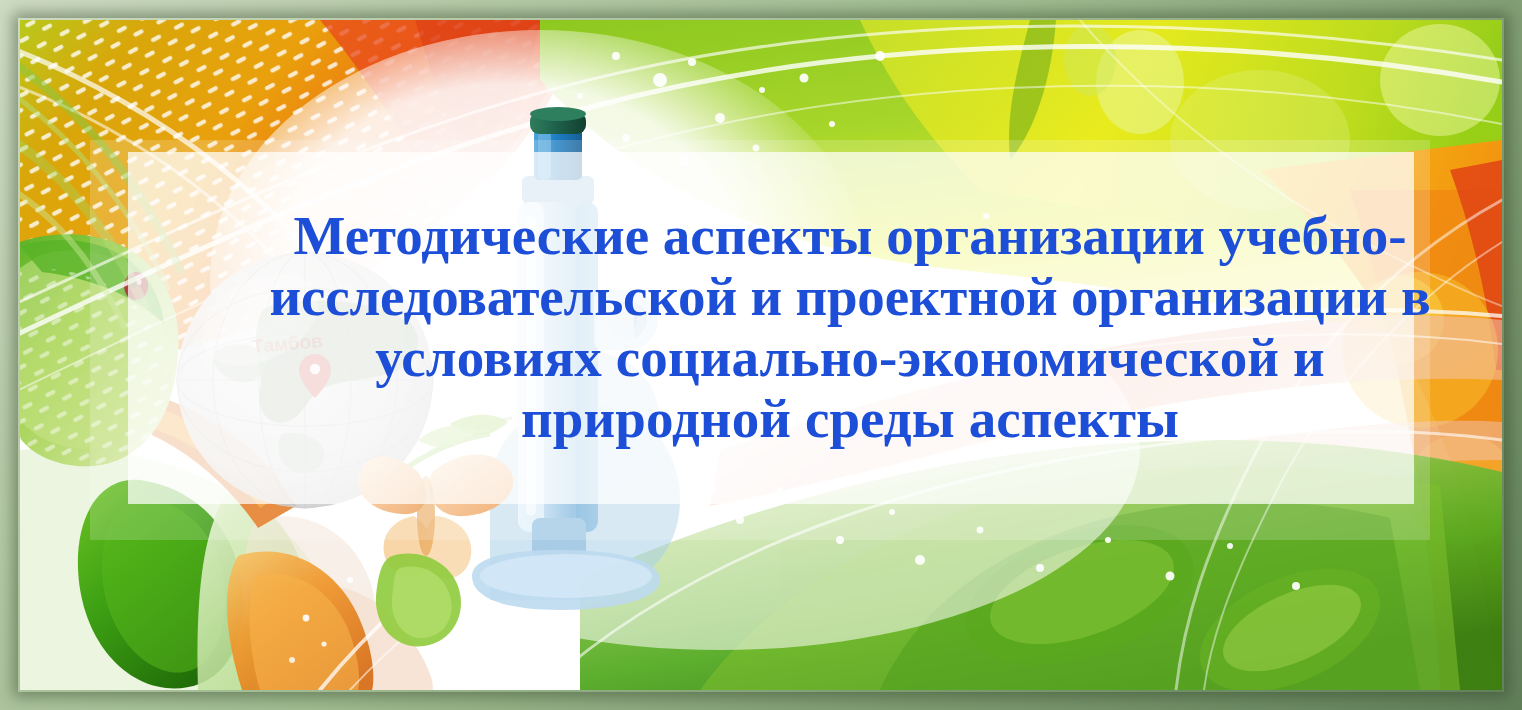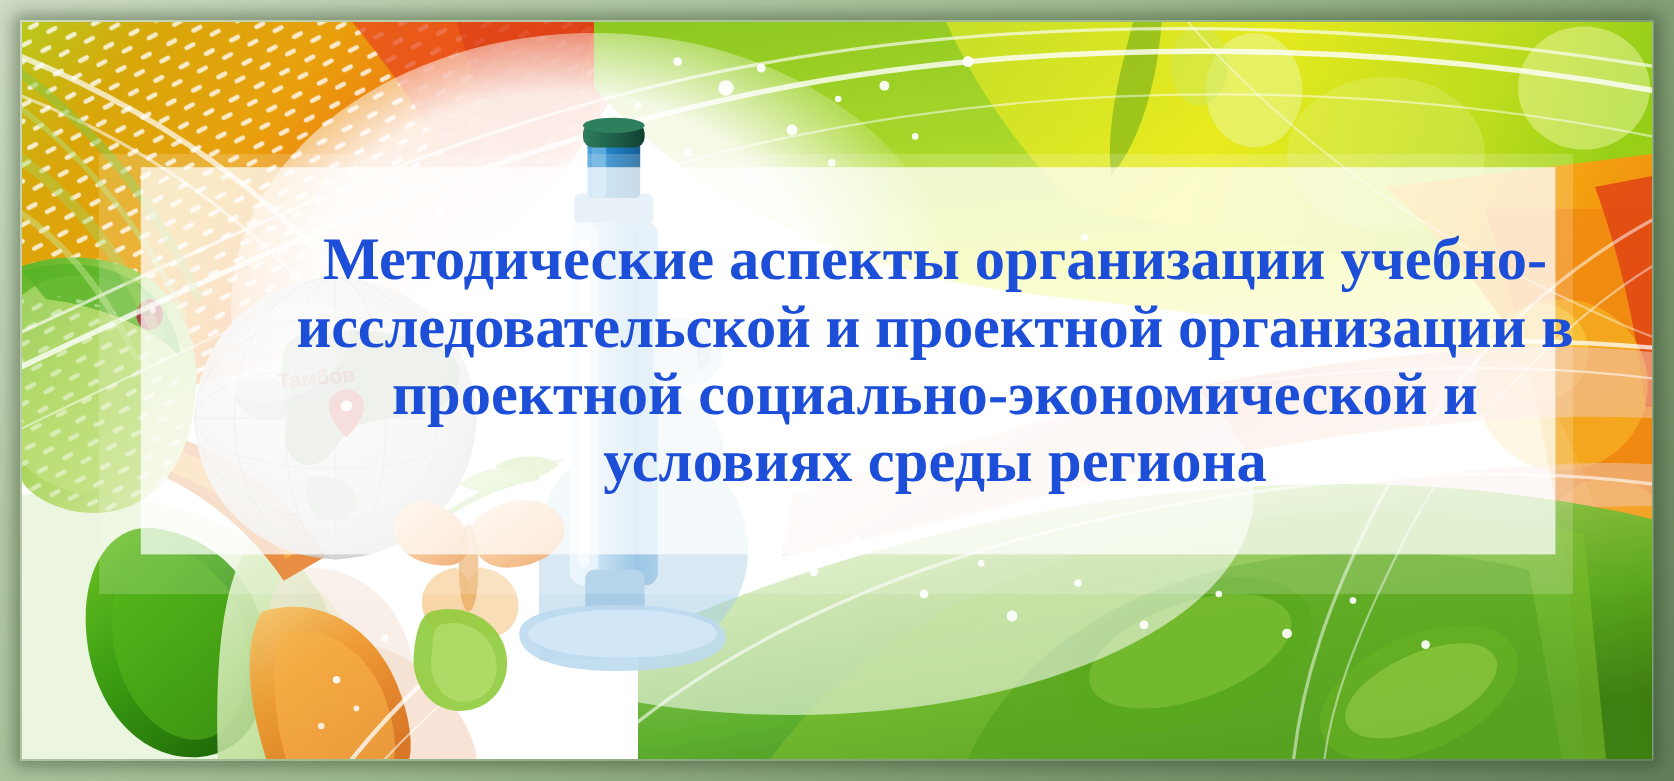--- a/index.html
+++ b/index.html
@@ -432,17 +432,17 @@
 
       </g>
     </svg>
   </div>
 
   <div class="panel"></div>
 
   <div class="title">
     <span class="ln l1">Методические аспекты организации учебно-</span>
     <span class="ln l2">исследовательской и проектной организации в</span>
-    <span class="ln l3">проектной социально-экономической и</span>
-    <span class="ln l4">условиях среды региона</span>
+    <span class="ln l3">условиях социально-экономической и</span>
+    <span class="ln l4">природной среды аспекты</span>
   </div>
 
 </div>
 
 </body></html>

